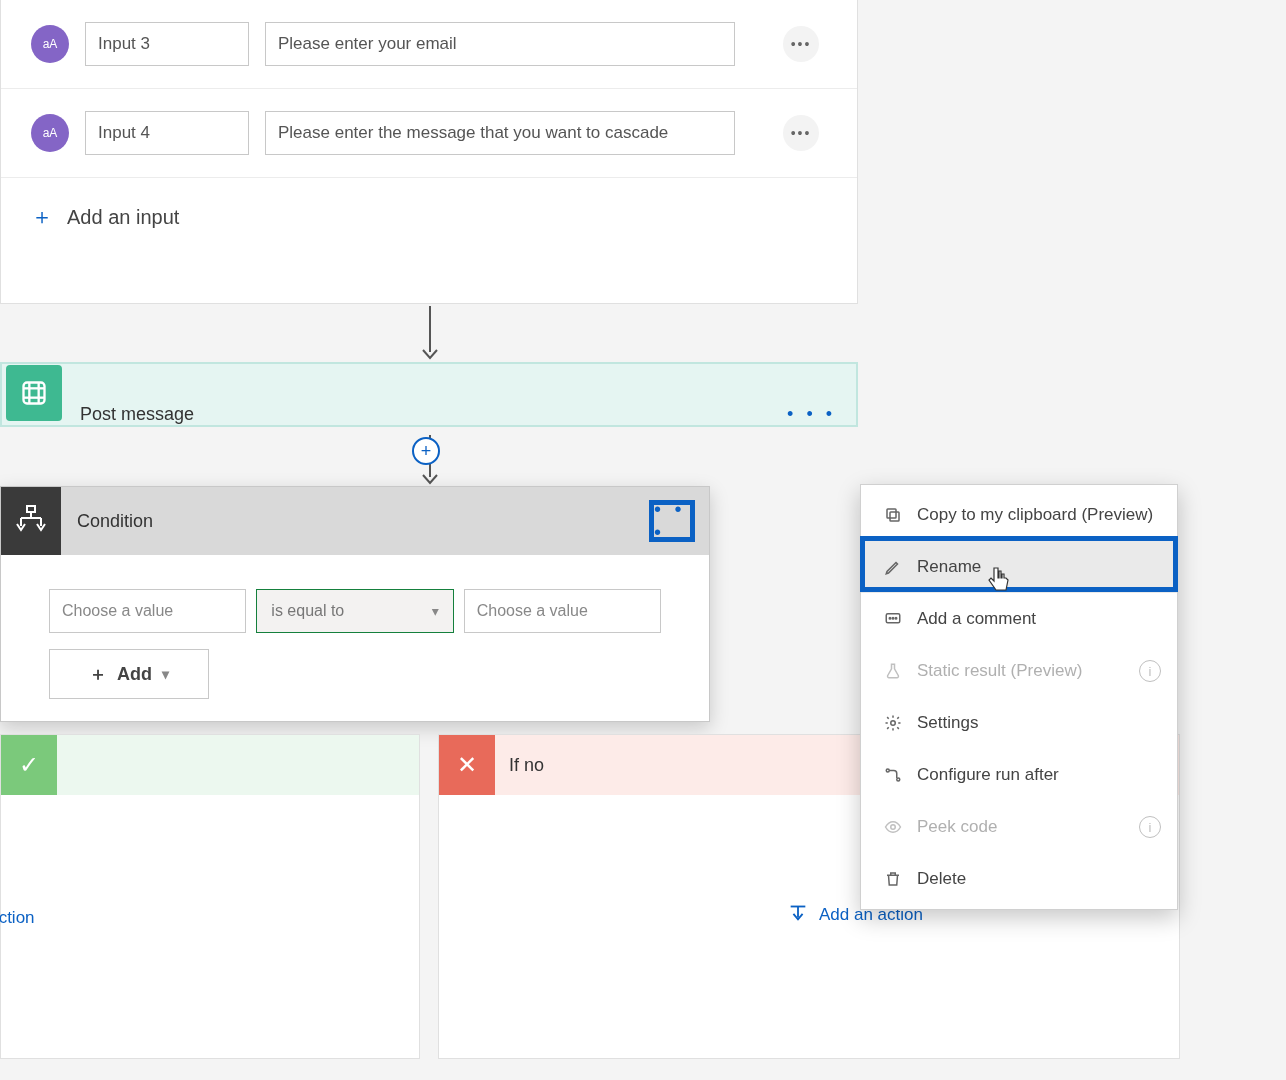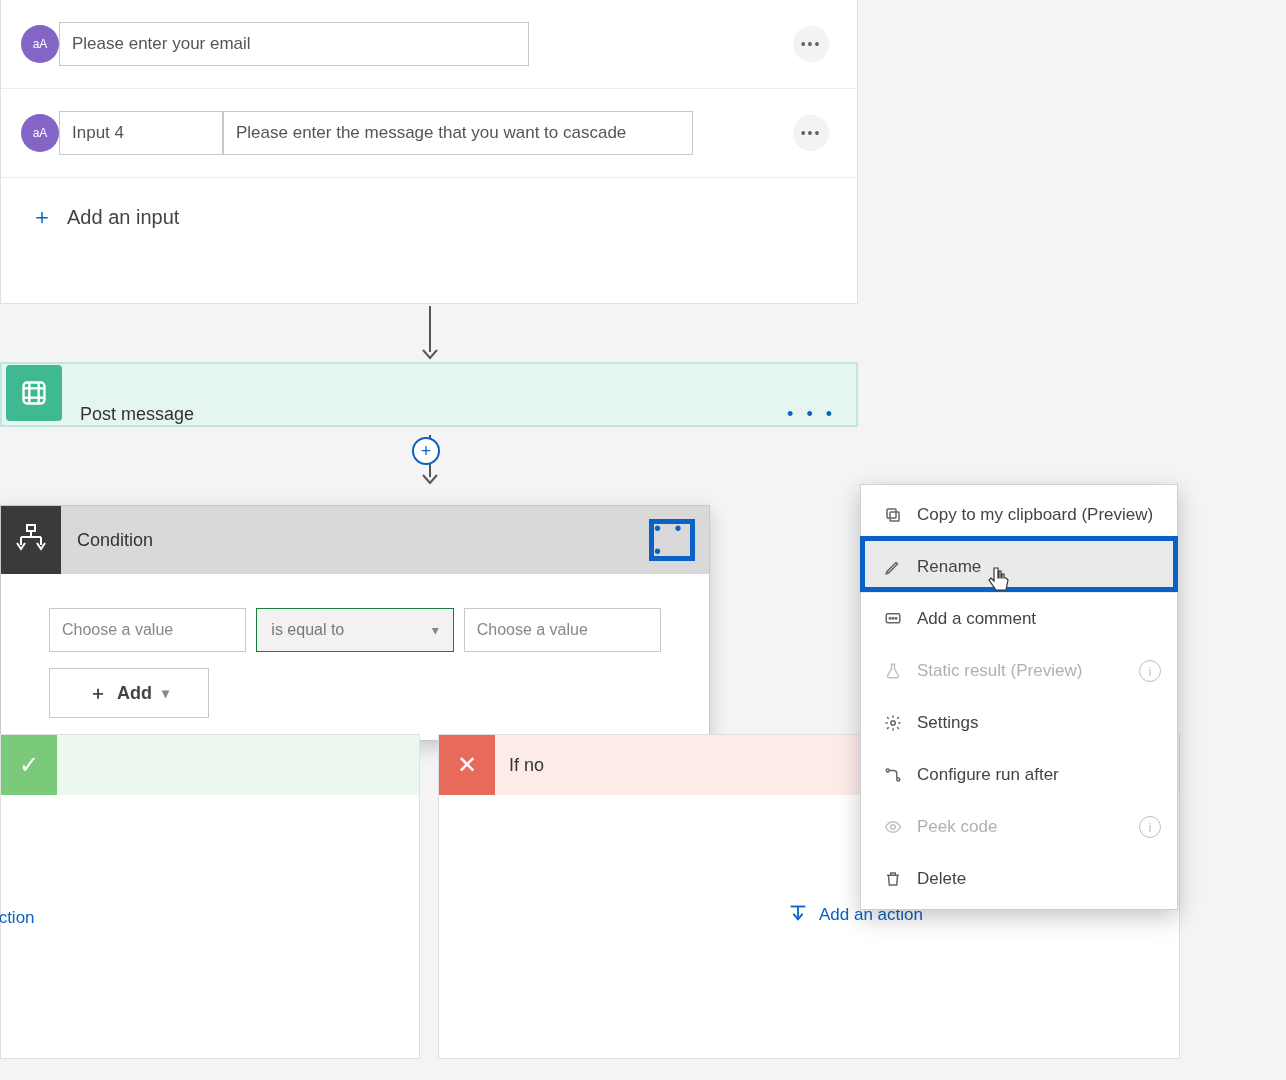--- a/index.html
+++ b/index.html
@@ -23,22 +23,23 @@
     left: 0;
     width: 858px;
     background: #fff;
     border: 1px solid #e0e0e0;
     border-top: none;
     height: 304px;
   }
   .input-row {
     display: flex;
     align-items: center;
-    padding: 22px 20px;
+    padding: 22px 30px;
     border-bottom: 1px solid #ececec;
+    gap: 16px;
   }
   .input-row:last-of-type { border-bottom: none; }
   .type-badge {
     width: 38px; height: 38px;
     border-radius: 50%;
     background: #8465c6;
     display: flex;
     align-items: center;
     justify-content: center;
     color: #fff;
@@ -158,21 +159,20 @@
   .arrow2 { top: 435px; }
 
   .condition-card {
     position: absolute;
     top: 486px;
     left: 0;
     width: 710px;
     background: #fff;
     border: 1px solid #c8c8c8;
     box-shadow: 0 6px 18px rgba(0,0,0,0.18);
-    margin-top: 19px;
   }
   .condition-header {
     height: 68px;
     display: flex;
     align-items: center;
     background: #d9d9d9;
   }
   .condition-icon-box {
     width: 60px; height: 68px;
     background: #3a3a3a;
@@ -350,20 +350,21 @@
   }
 </style>
 </head>
 <body>
 
 <div class="canvas-bg"></div>
 
 <div class="trigger-card">
   <div class="input-row">
     <div class="type-badge">аA</div>
+    <div class="input-name">Input 3</div>
     <div class="input-prompt">Please enter your email</div>
     <div class="row-more">•••</div>
   </div>
   <div class="input-row">
     <div class="type-badge">аA</div>
     <div class="input-name">Input 4</div>
     <div class="input-prompt">Please enter the message that you want to cascade</div>
     <div class="row-more">•••</div>
   </div>
   <div class="add-input-row">

